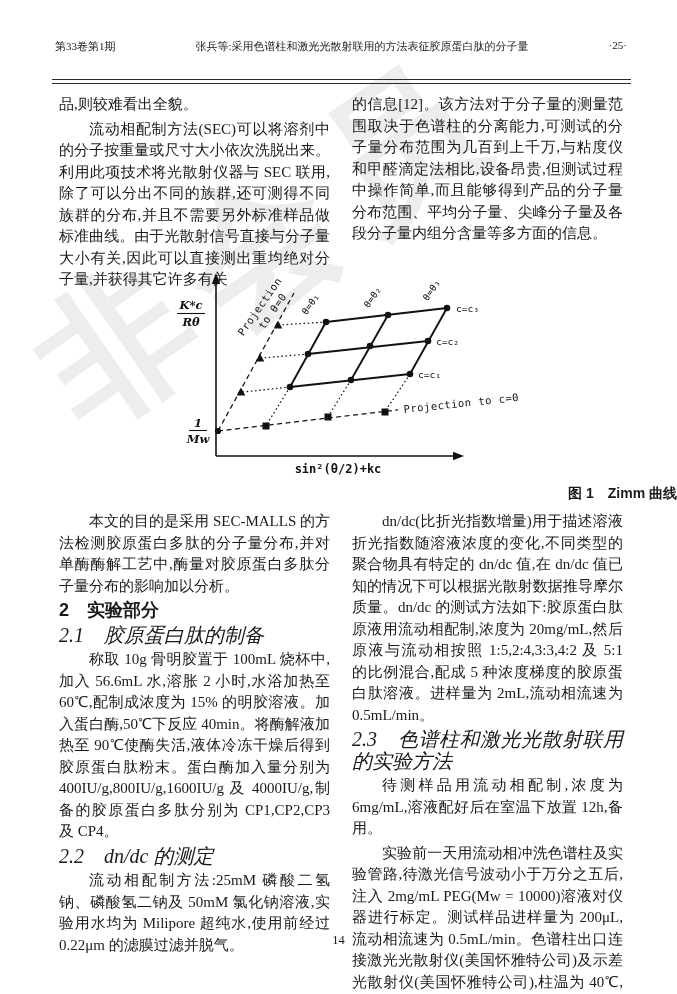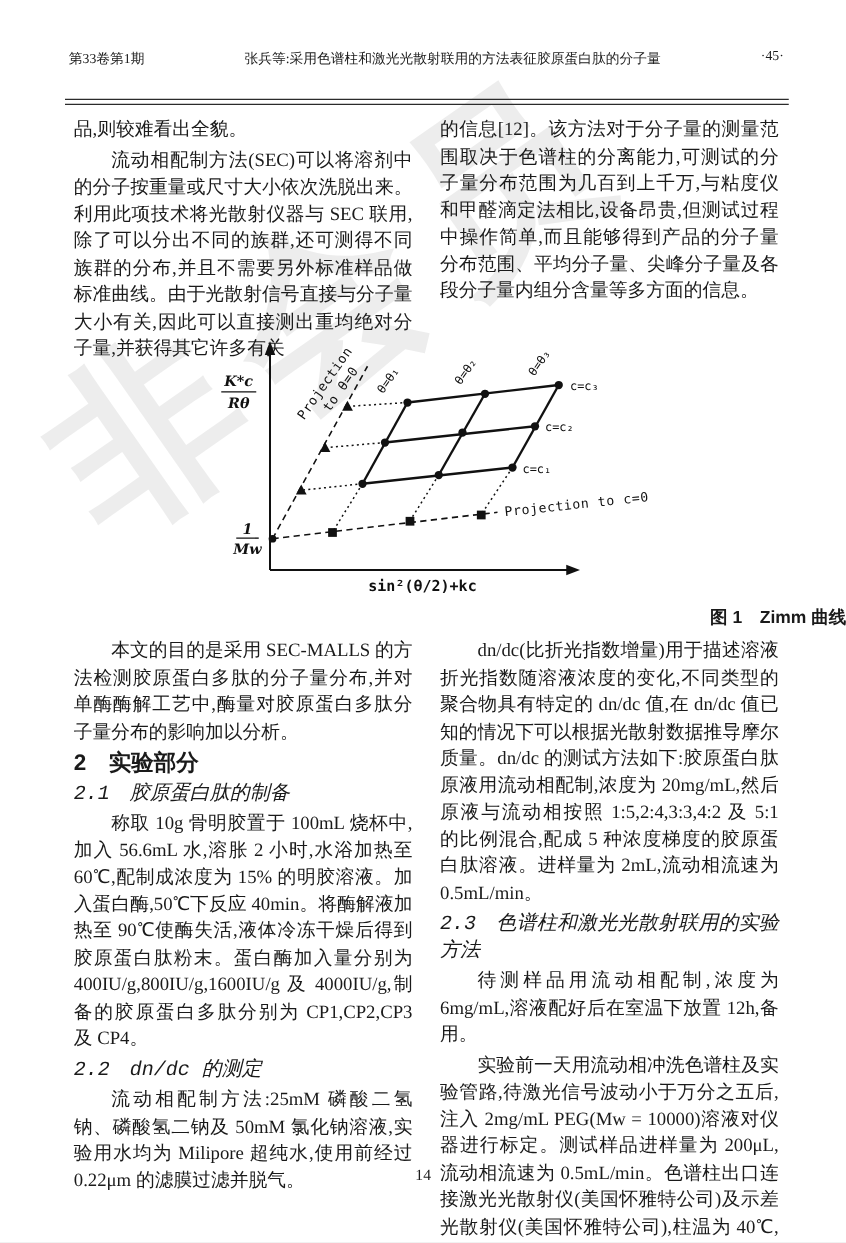--- a/index.html
+++ b/index.html
@@ -30,21 +30,21 @@
     border-top:1.7px solid #2b2b2b;border-bottom:1px solid #2b2b2b;
   }
   
   .cols{position:absolute;left:56px;width:570px;display:flex;gap:16px;z-index:2;}
   .col{width:277px;font-size:15px;line-height:21.5px;text-align:justify;}
   .col p{margin:3px;}
   .top-cols{top:91px;height:180px;}
   .bottom-cols{top:508px;height:430px;}
   .indent{text-indent:2em;}
   .h-sec{font-weight:bold;font-size:18px;font-family:"Liberation Sans",sans-serif;}
-  .h-sub{font-style:italic;font-size:16px;font-family:Liberation Mono, monospace;}
+  .h-sub{font-style:italic;font-size:20px;}
   
   .figure{position:absolute;left:146px;top:266px;width:380px;height:222px;z-index:2;}
   .fig-caption{
     position:absolute;left:0;right:0;top:485px;z-index:2;text-align:right;
     font-family:"Liberation Sans",sans-serif;font-weight:bold;font-size:14px;
   }
   
   .footer{position:absolute;left:0;right:0;top:933px;z-index:2;text-align:center;font-size:12.5px;}
   
   svg .axis{stroke:#111;stroke-width:1.6;fill:none;}
@@ -63,21 +63,21 @@
 </head>
 <body>
 
 <div class="page">
 
   <div class="watermark">非会员</div>
 
   <div class="header">
     <span class="vol">第33卷第1期</span>
     <span class="run-title">张兵等:采用色谱柱和激光光散射联用的方法表征胶原蛋白肽的分子量</span>
-    <span class="pageno">·45·</span>
+    <span class="pageno">·25·</span>
   </div>
   <div class="header-rule"></div>
 
   <div class="cols top-cols">
     <div class="col">
       <p>品,则较难看出全貌。</p>
       <p class="indent">流动相配制方法(SEC)可以将溶剂中的分子按重量或尺寸大小依次洗脱出来。利用此项技术将光散射仪器与 SEC 联用,除了可以分出不同的族群,还可测得不同族群的分布,并且不需要另外标准样品做标准曲线。由于光散射信号直接与分子量大小有关,因此可以直接测出重均绝对分子量,并获得其它许多有关</p>
     </div>
     <div class="col">
       <p>的信息[12]。该方法对于分子量的测量范围取决于色谱柱的分离能力,可测试的分子量分布范围为几百到上千万,与粘度仪和甲醛滴定法相比,设备昂贵,但测试过程中操作简单,而且能够得到产品的分子量分布范围、平均分子量、尖峰分子量及各段分子量内组分含量等多方面的信息。</p>

